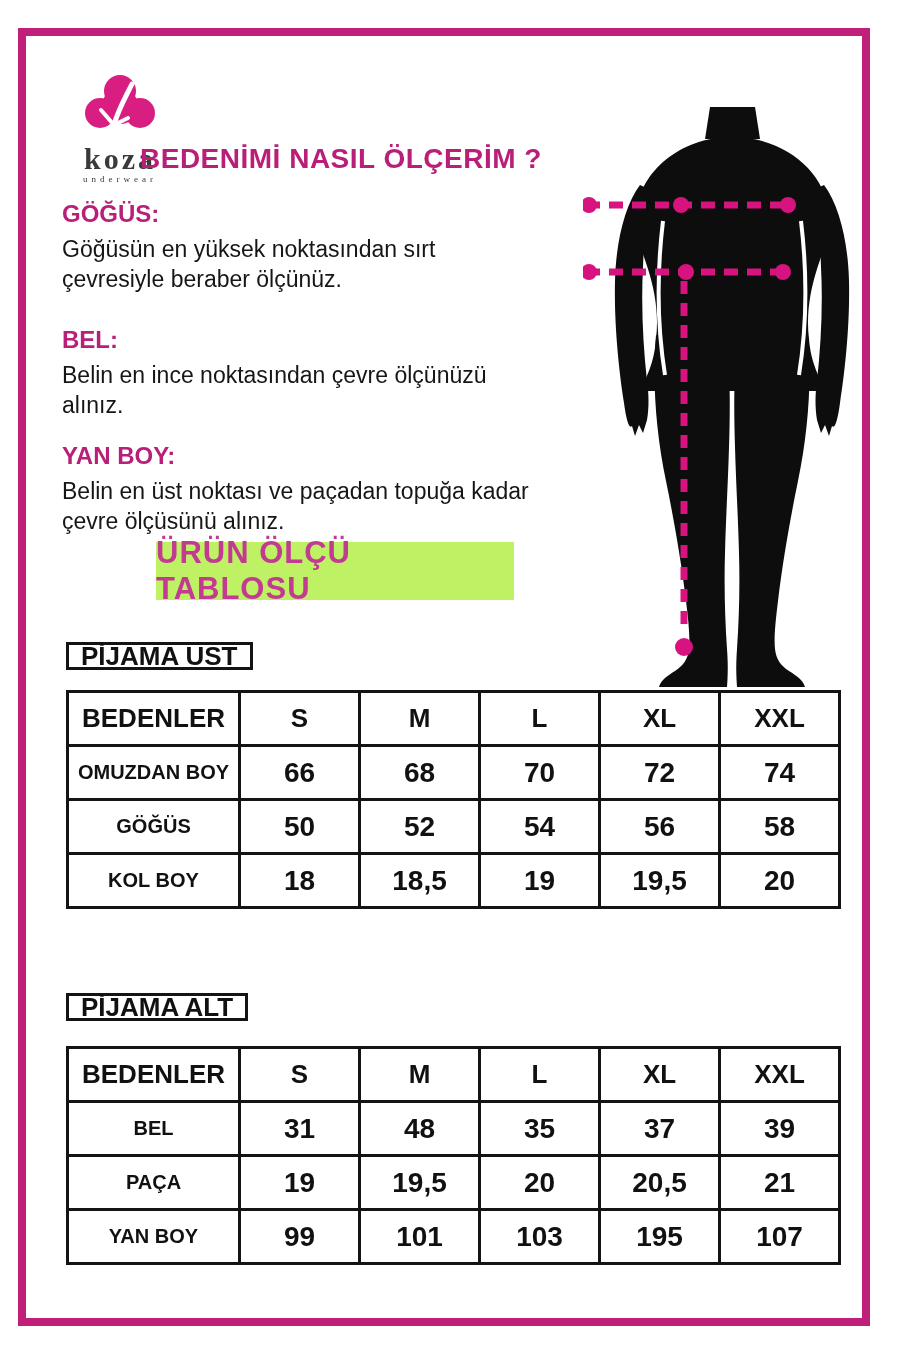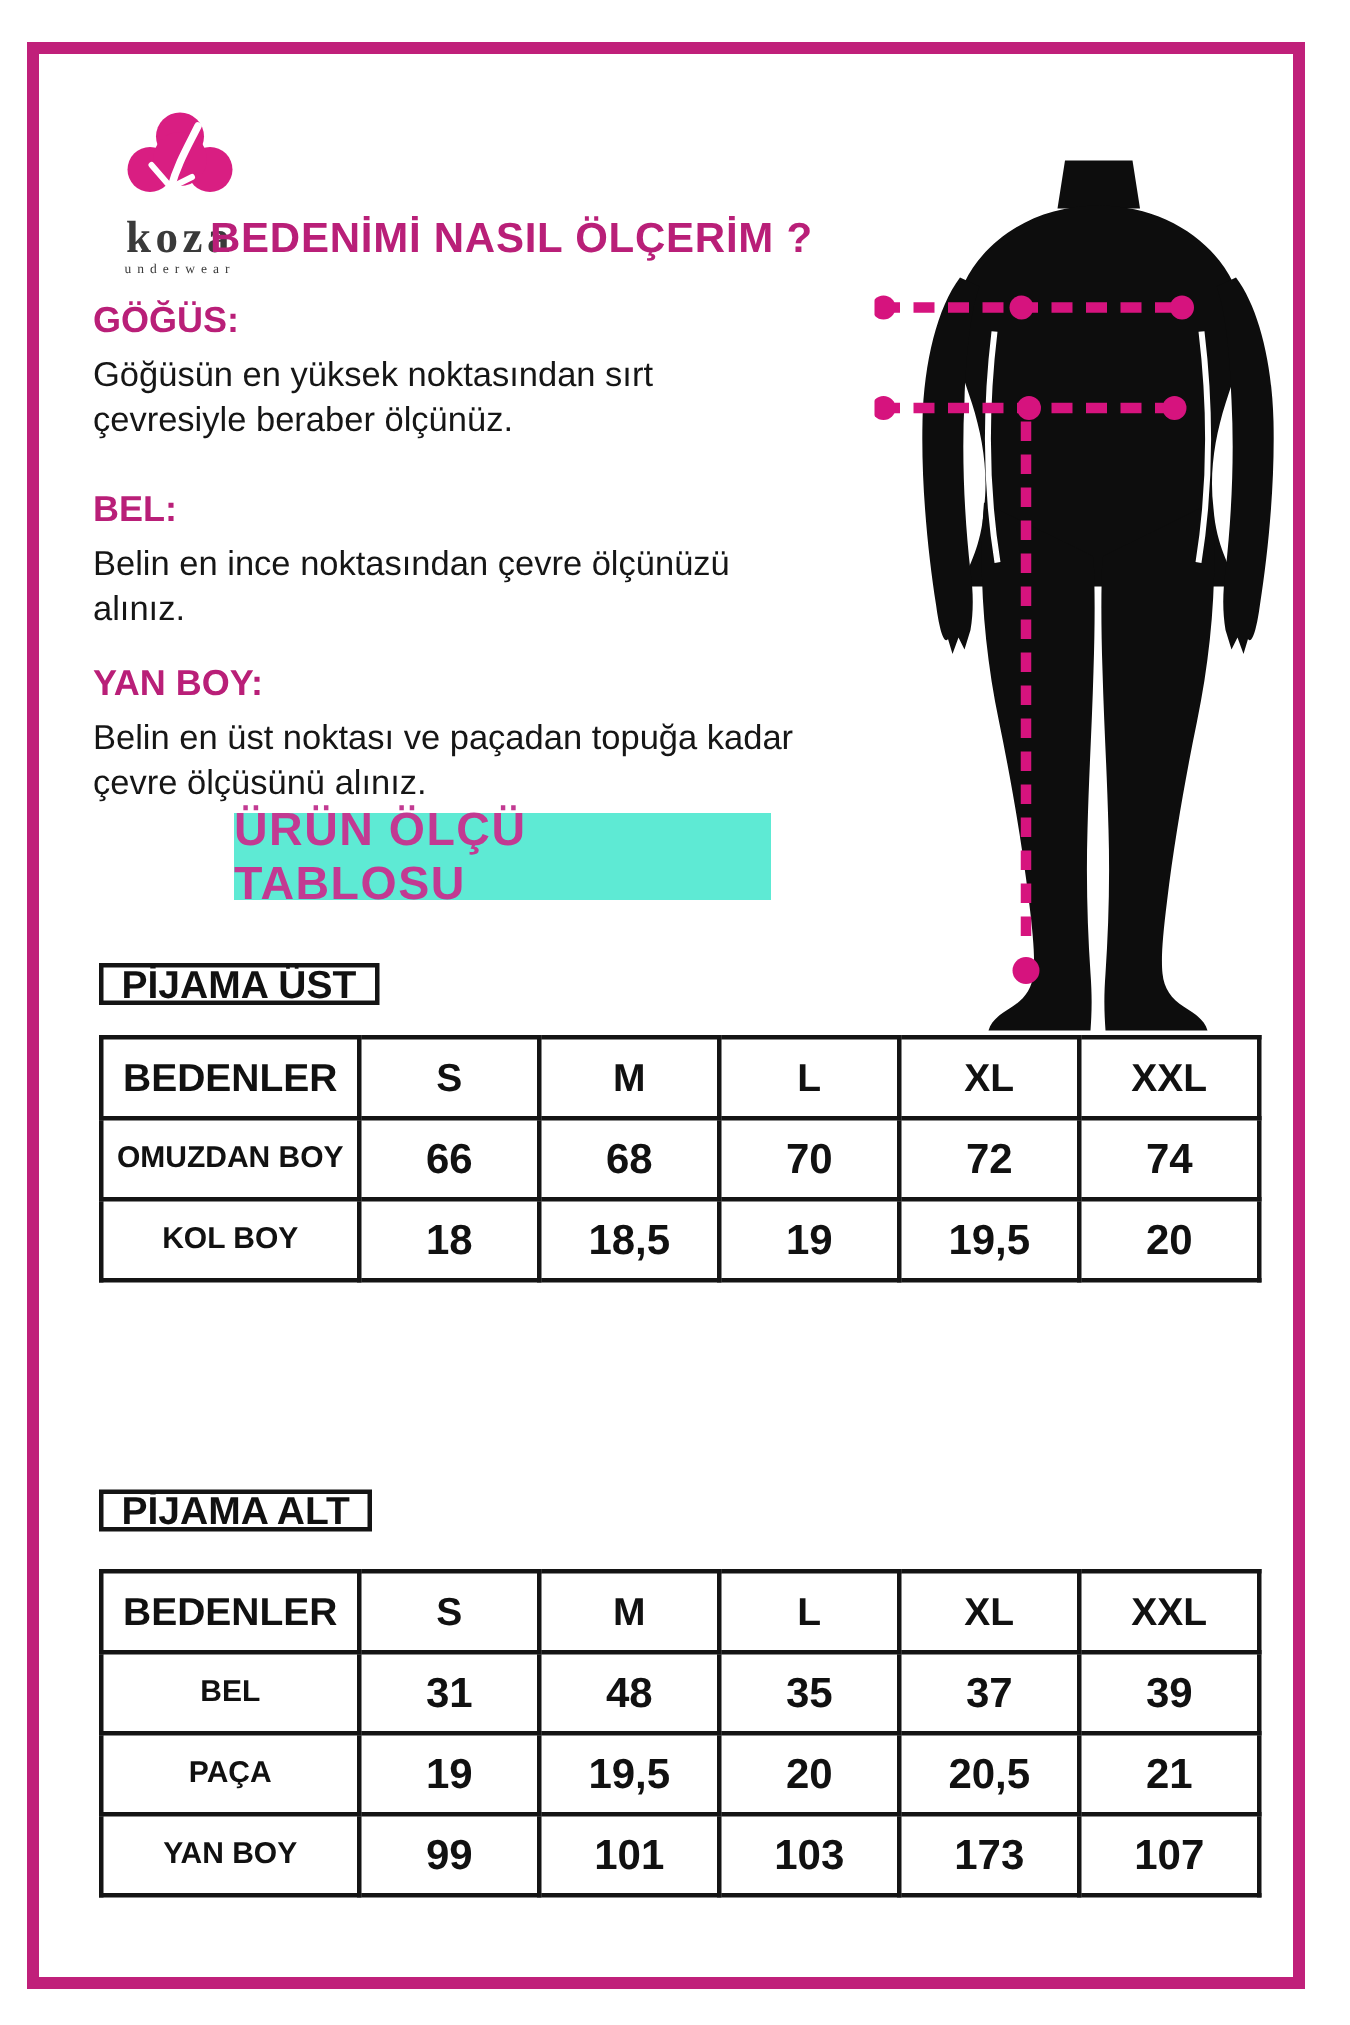--- a/index.html
+++ b/index.html
@@ -20,21 +20,21 @@
   .logo .tag{font-size:9px;letter-spacing:4px;color:#3a3a3a;margin-top:2px;}
   
   .title{left:140px;top:143px;width:430px;font-size:28px;font-weight:bold;color:#b91f78;letter-spacing:.5px;}
   
   .section{left:62px;width:470px;}
   .sec-head{font-size:24px;font-weight:bold;color:#b91f78;margin:0 0 6px 0;}
   .sec-text{font-size:23px;line-height:30px;color:#161616;margin:0;}
   .sec1{top:200px;} .sec2{top:326px;} .sec3{top:442px;}
   
   .banner{
-    left:156px;top:542px;width:358px;height:58px;background:#5eead4;
+    left:156px;top:542px;width:358px;height:58px;background:#bef264;
     display:flex;align-items:center;justify-content:center;
     font-size:31px;font-weight:bold;color:#c23a92;letter-spacing:1px;
   }
   
   .figure{left:583px;top:73px;width:300px;height:620px;}
   
   .tbl-label{
     border:3px solid #141414;background:#fff;display:flex;align-items:center;
     padding:0 12px;font-size:26px;font-weight:bold;color:#111;height:28px;box-sizing:border-box;
   }
@@ -144,20 +144,28 @@
   </tr>
   <tr>
     <td class="rowlab">OMUZDAN BOY</td>
     <td class="val">66</td>
     <td class="val">68</td>
     <td class="val">70</td>
     <td class="val">72</td>
     <td class="val">74</td>
   </tr>
   <tr>
+    <td class="rowlab">GÖĞÜS</td>
+    <td class="val">50</td>
+    <td class="val">52</td>
+    <td class="val">54</td>
+    <td class="val">56</td>
+    <td class="val">58</td>
+  </tr>
+  <tr>
     <td class="rowlab">KOL BOY</td>
     <td class="val">18</td>
     <td class="val">18,5</td>
     <td class="val">19</td>
     <td class="val">19,5</td>
     <td class="val">20</td>
   </tr>
 </tbody>
   </table>
 
@@ -194,17 +202,17 @@
     <td class="val">19,5</td>
     <td class="val">20</td>
     <td class="val">20,5</td>
     <td class="val">21</td>
   </tr>
   <tr>
     <td class="rowlab">YAN BOY</td>
     <td class="val">99</td>
     <td class="val">101</td>
     <td class="val">103</td>
-    <td class="val">173</td>
+    <td class="val">195</td>
     <td class="val">107</td>
   </tr>
 </tbody>
   </table>
 
 </body></html>

